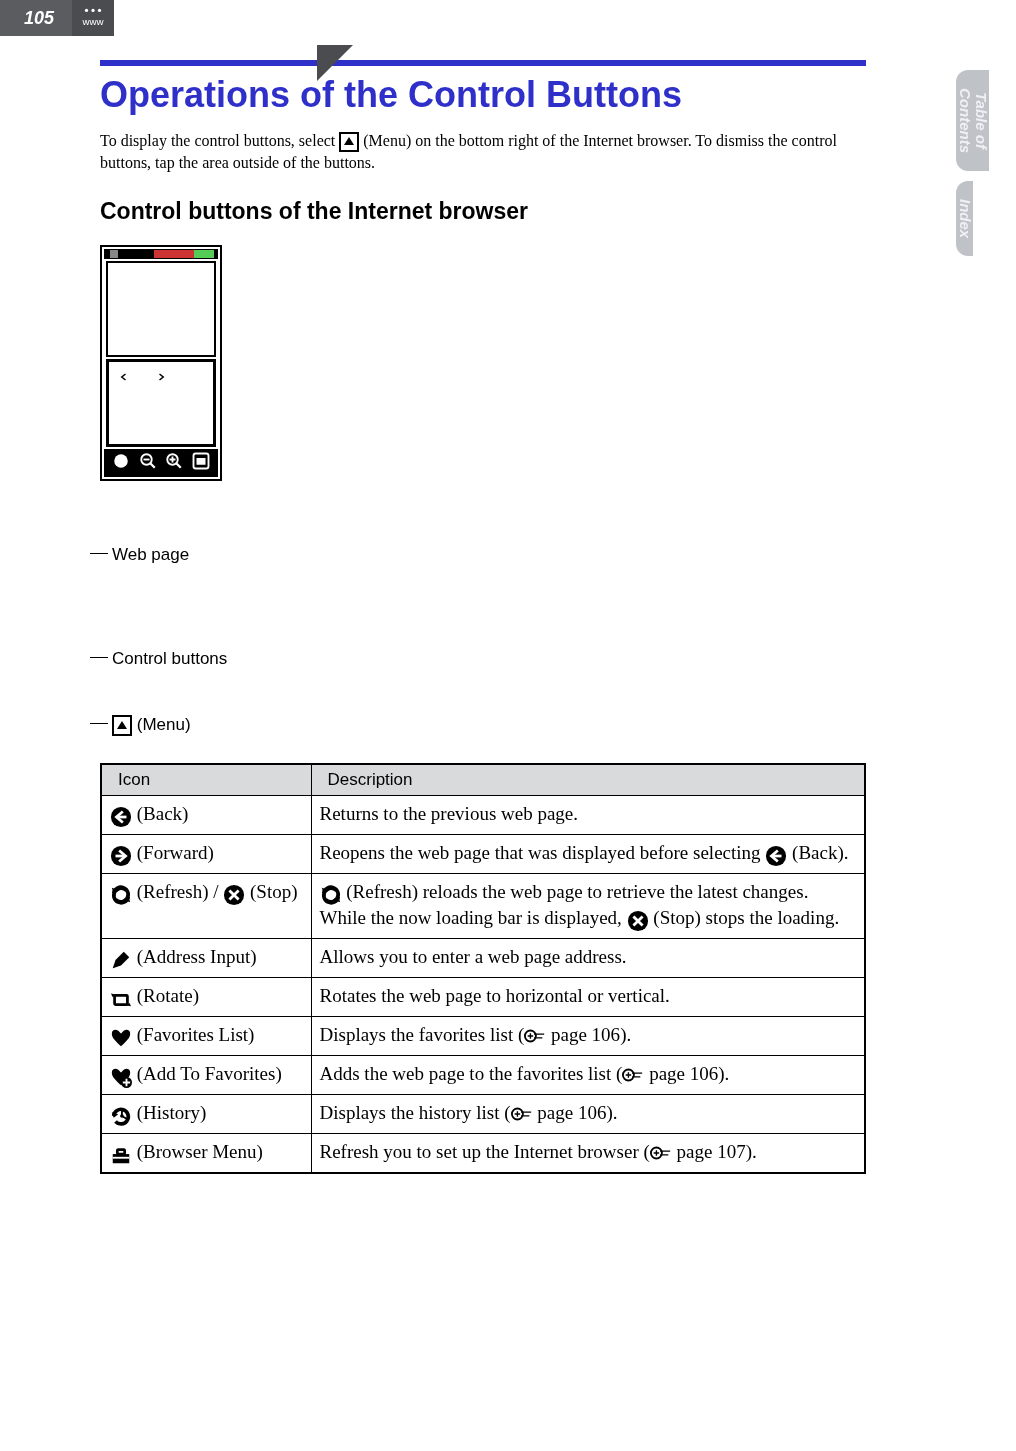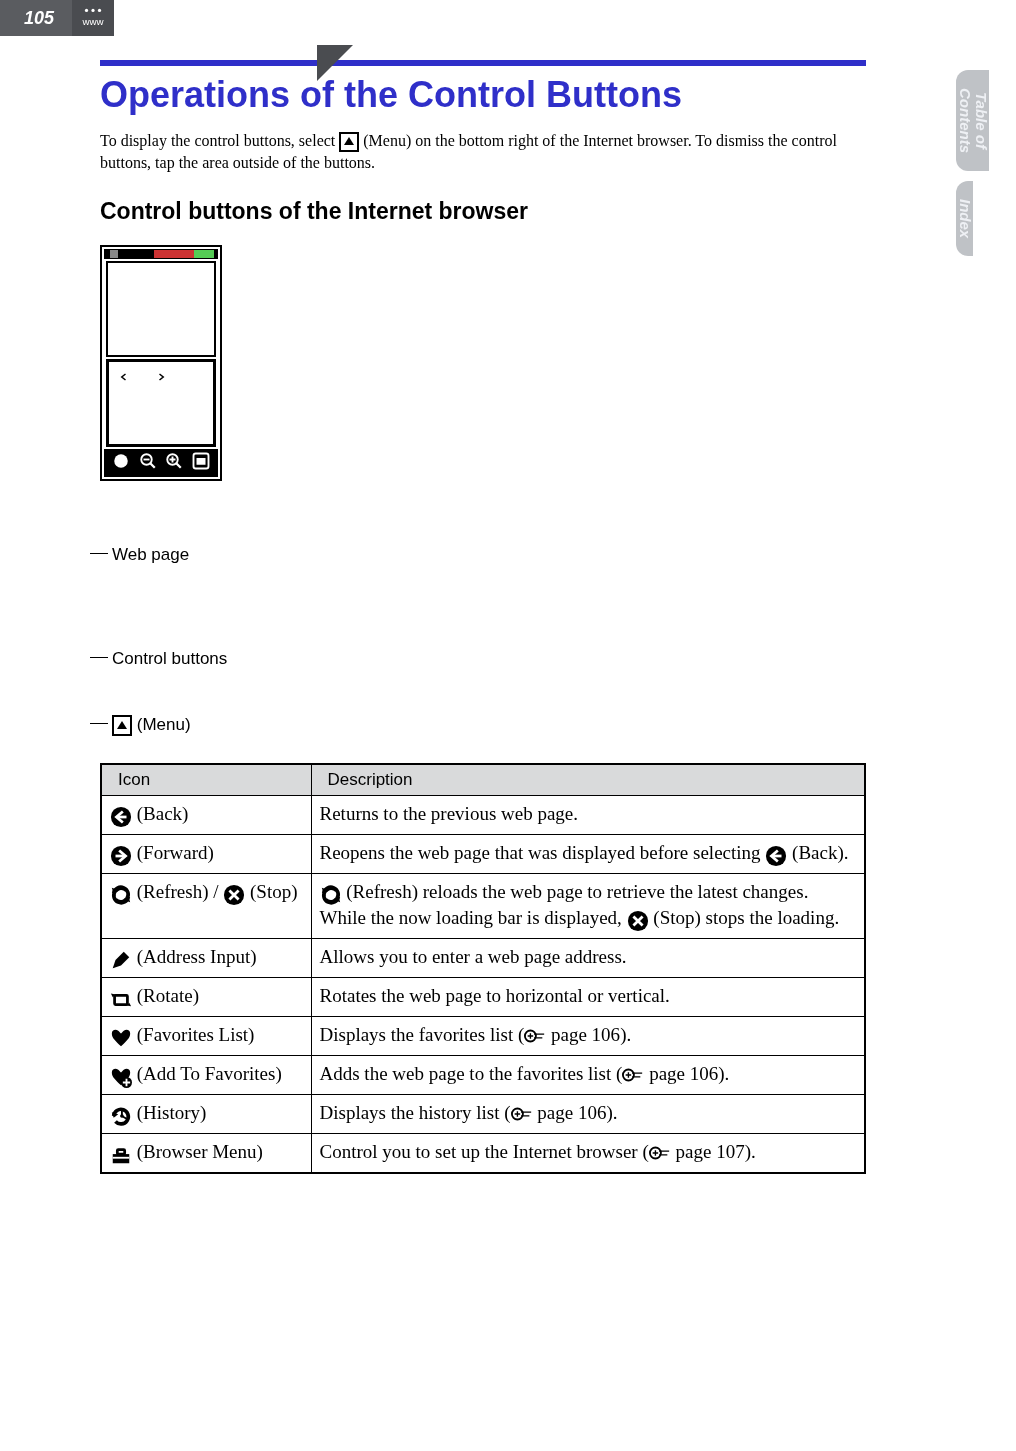--- a/index.html
+++ b/index.html
@@ -337,19 +337,19 @@
                 <use href="#history-icon"></use>
               </svg></span><span> (History)</span></td>
         <td><span>Displays the history list (</span><span class="ref-icon"><svg viewBox="0 0 24 14">
                 <use href="#ref-icon"></use>
               </svg></span> <span>page 106</span><span>).</span></td>
       </tr>
       <tr>
         <td class="icon-cell"><span class="inline-icon"><svg viewBox="0 0 24 24">
                 <use href="#toolbox-icon"></use>
               </svg></span><span> (Browser Menu)</span></td>
-        <td><span>Control you to set up the Internet browser (</span><span class="ref-icon"><svg viewBox="0 0 24 14">
+        <td><span>Refresh you to set up the Internet browser (</span><span class="ref-icon"><svg viewBox="0 0 24 14">
                 <use href="#ref-icon"></use>
               </svg></span> <span>page 107</span><span>).</span></td>
       </tr>
     </tbody>
   </table>
 </div>
 
 </body></html>

